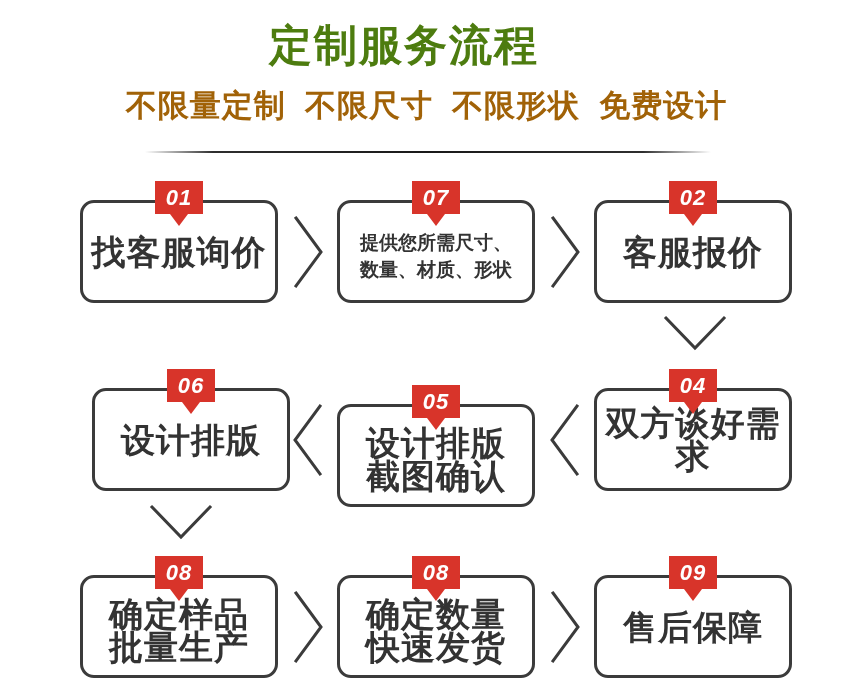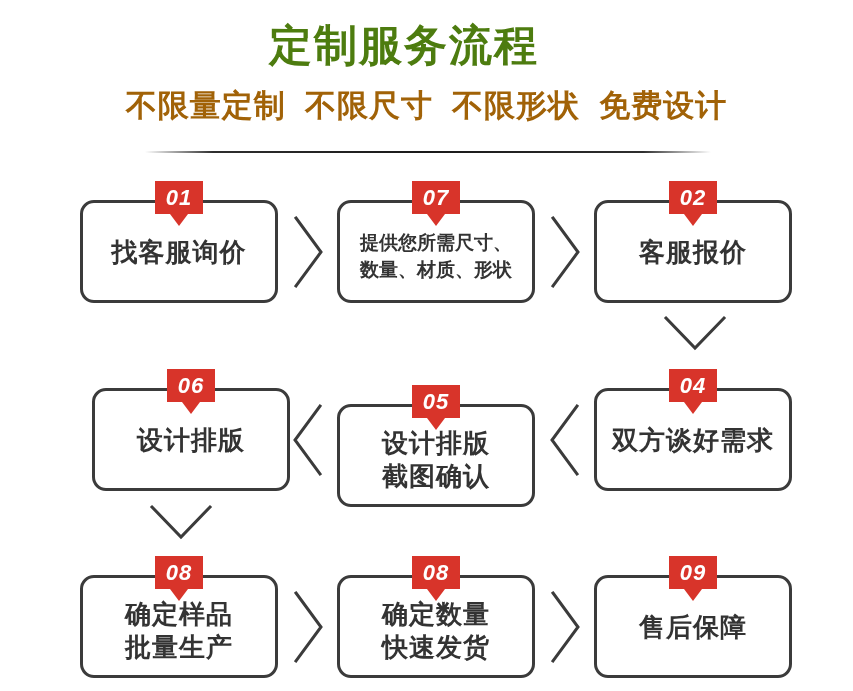--- a/index.html
+++ b/index.html
@@ -44,21 +44,21 @@
     border:3px solid #3b3b3b;
     border-radius:14px;
     background:#ffffff;
   }
   .step-label{
     position:absolute;left:0;right:0;top:50%;
     transform:translateY(-50%);
     text-align:center;
     color:#333333;
     font-weight:bold;
-    font-size:26px;
+    font-size:34px;
     line-height:33px;
     letter-spacing:1px;
     white-space:pre-line;
   }
   .step-label.small{
     font-size:19px;line-height:27px;letter-spacing:0px;
   }
   .step-label.two-line{
     top:calc(50% + 4px);
   }

